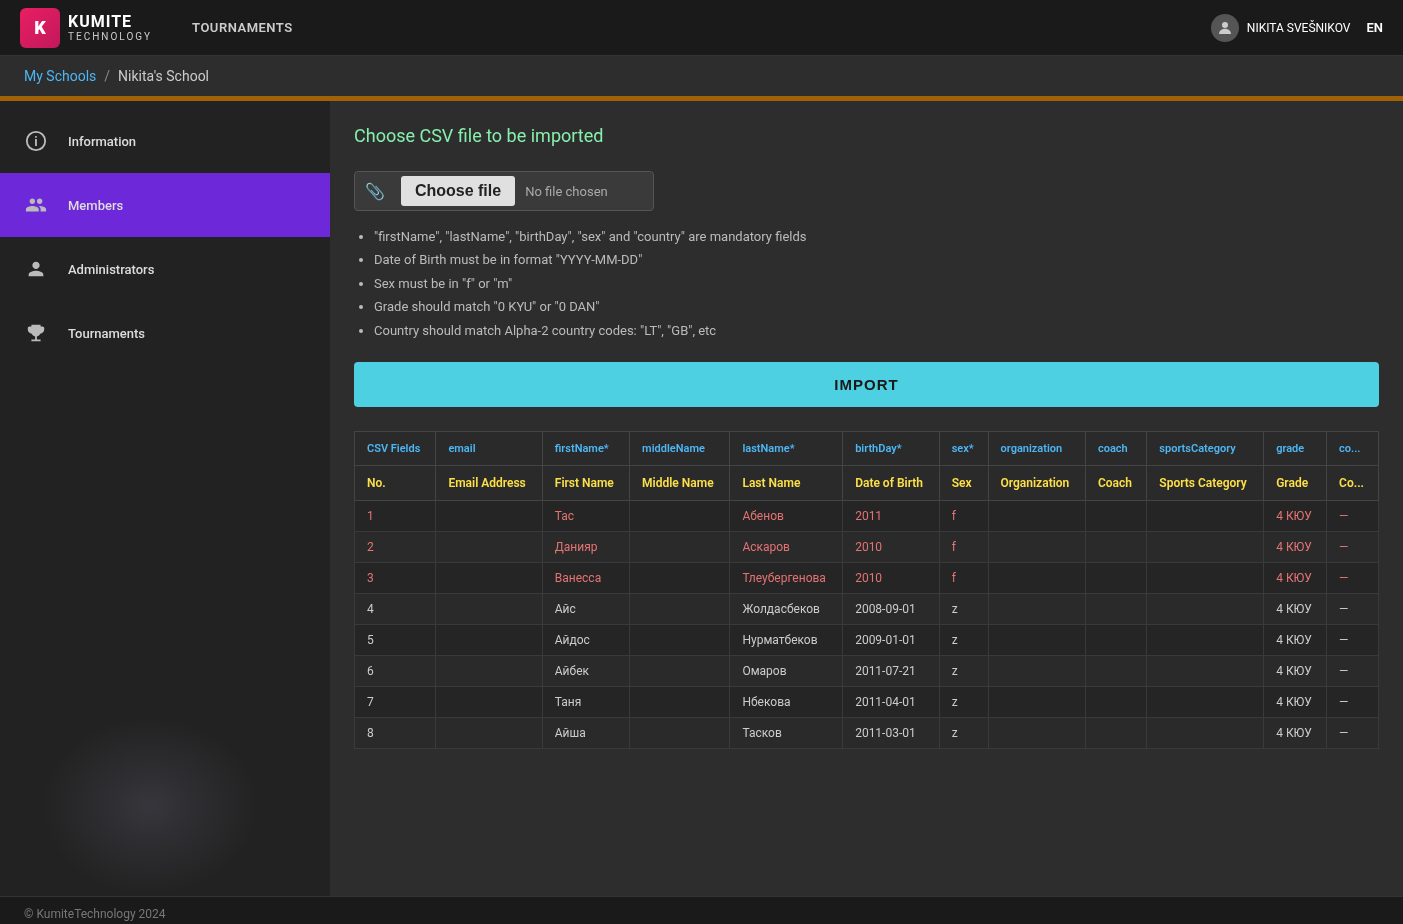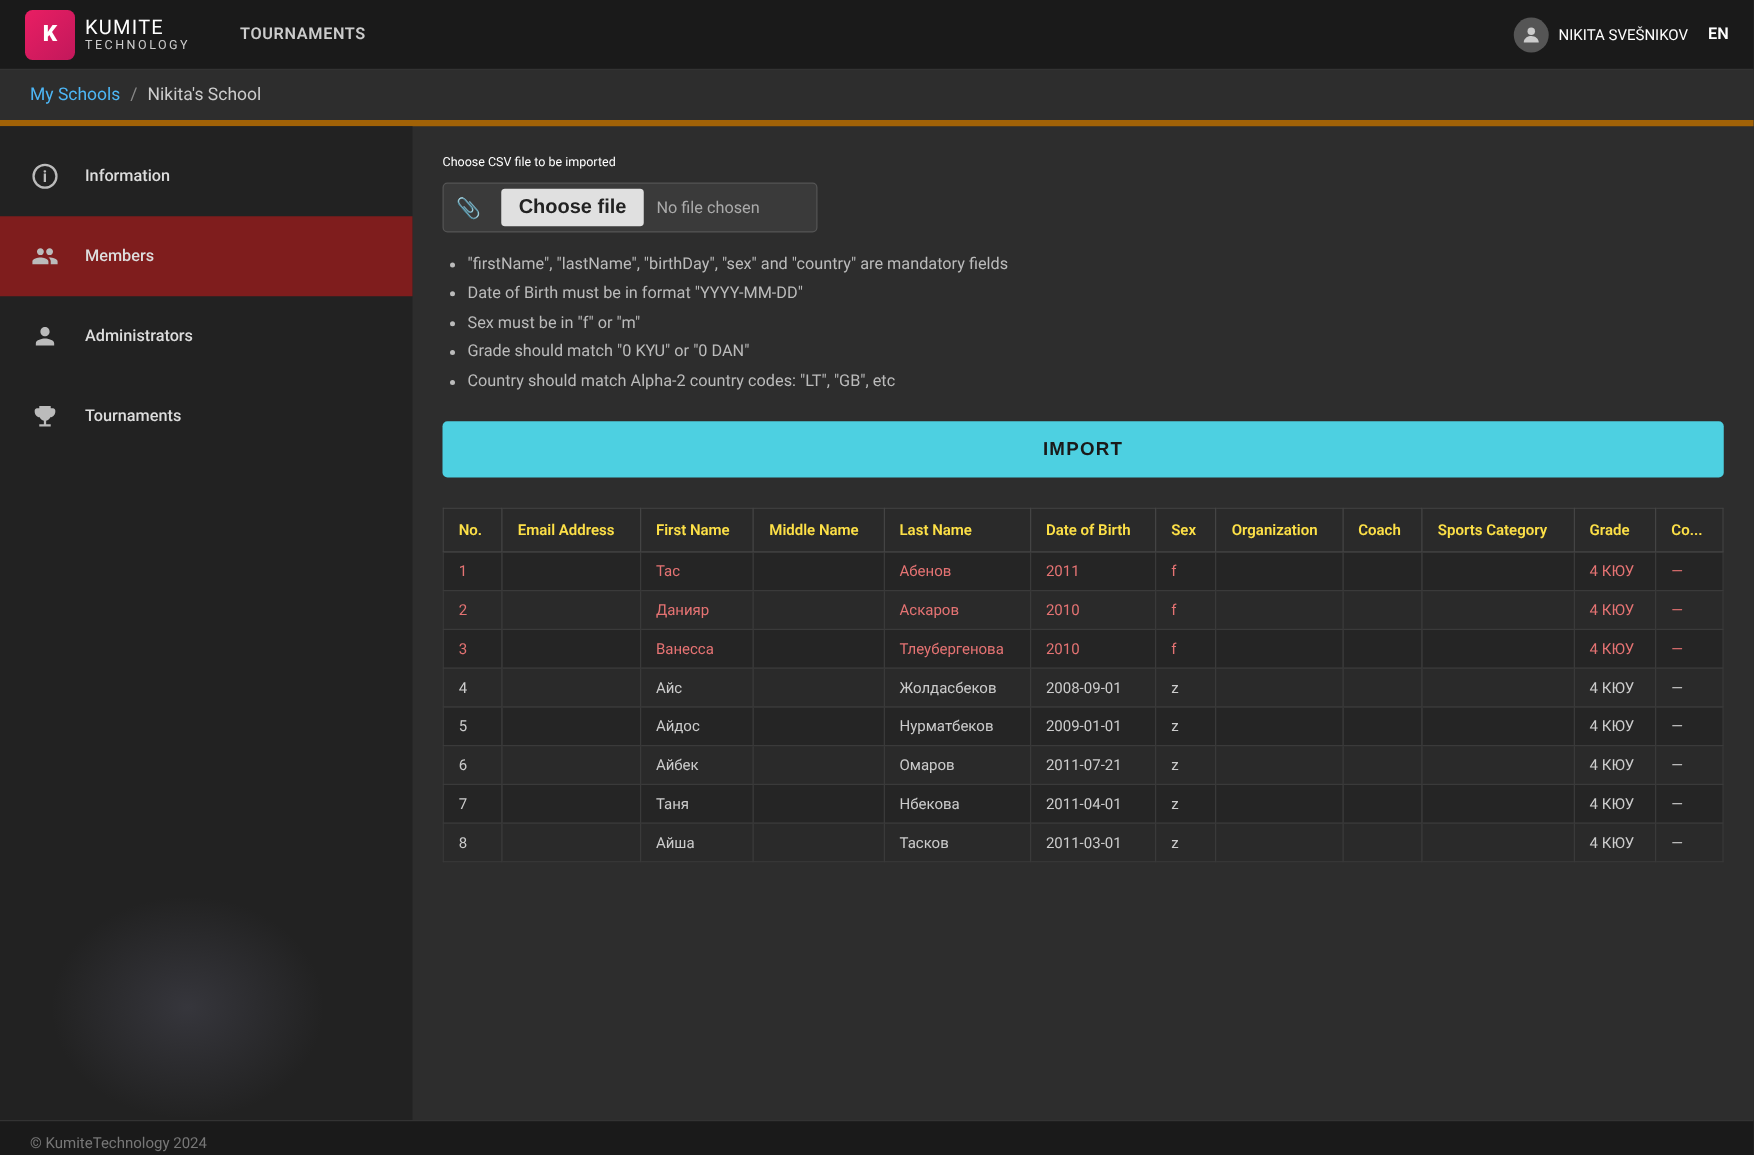--- a/index.html
+++ b/index.html
@@ -27,21 +27,21 @@
       text-decoration: none; color: #fff;
     }
     .logo-icon {
       width: 40px; height: 40px;
       background: linear-gradient(135deg, #e91e63, #c2185b);
       border-radius: 6px;
       display: flex; align-items: center; justify-content: center;
       font-weight: 900; font-size: 18px; color: #fff;
     }
     .logo-text { line-height: 1.1; }
-    .logo-text .top { font-weight: 400; font-size: 16px; letter-spacing: 1px; }
+    .logo-text .top { font-weight: 700; font-size: 16px; letter-spacing: 1px; }
     .logo-text .bot { font-size: 10px; letter-spacing: 2px; color: #ccc; }
     .nav-link {
       color: #ccc; text-decoration: none; font-size: 13px; font-weight: 600;
       letter-spacing: 0.5px; text-transform: uppercase;
     }
     .topnav-right { display: flex; align-items: center; gap: 16px; }
     .user-section { display: flex; align-items: center; gap: 8px; color: #fff; font-size: 12px; font-weight: 400; }
     .user-avatar {
       width: 28px; height: 28px; border-radius: 50%;
       background: #555; display: flex; align-items: center; justify-content: center; color: #ccc;
@@ -80,37 +80,37 @@
       background: radial-gradient(ellipse, rgba(100,100,120,0.3) 0%, transparent 70%);
       border-radius: 50%;
     }
     .sidebar-item {
       display: flex; align-items: center; gap: 16px;
       padding: 16px 20px;
       cursor: pointer;
       transition: background 0.2s;
       position: relative; z-index: 1;
     }
-    .sidebar-item.active { background: #7f1d1d; text-align: right; }
+    .sidebar-item.active { background: #6d28d9; text-align: right; }
     .sidebar-icon {
       width: 32px; height: 32px;
       display: flex; align-items: center; justify-content: center;
       font-size: 18px; color: #bbb;
     }
     .sidebar-label { font-size: 13px; color: #ddd; font-weight: 500; }
 
     
     .content-area {
       flex: 1;
       padding: 24px;
       overflow-x: auto;
     }
 
     
-    .csv-label { color: #ffffff; font-size: 10px; margin-bottom: 10px; }
+    .csv-label { color: #86efac; font-size: 18px; margin-bottom: 25px; }
     .file-input-row {
       display: flex; align-items: center; gap: 0;
       background: #3a3a3a; border: 1px solid #555; border-radius: 4px;
       width: 300px; margin-bottom: 14px; overflow: hidden;
     }
     .clip-icon { padding: 8px 10px; color: #aaa; font-size: 16px; }
     .choose-file-btn {
       background: #e0e0e0; color: #222;
       border: none; border-radius: 3px;
       padding: 6px 14px; font-size: 16px; font-weight: 600;
@@ -262,20 +262,34 @@
           <li>Country should match Alpha-2 country codes: "LT", "GB", etc</li>
         </ul>
       </div>
 
       <button class="import-btn">IMPORT</button>
     </div>
 
     <div style="overflow-x:auto;">
       <table class="csv-table">
         <thead>
+          <tr>
+            <th class="field-row">CSV Fields</th>
+            <th class="field-row">email</th>
+            <th class="field-row">firstName*</th>
+            <th class="field-row">middleName</th>
+            <th class="field-row">lastName*</th>
+            <th class="field-row">birthDay*</th>
+            <th class="field-row">sex*</th>
+            <th class="field-row">organization</th>
+            <th class="field-row">coach</th>
+            <th class="field-row">sportsCategory</th>
+            <th class="field-row">grade</th>
+            <th class="field-row">co...</th>
+          </tr>
           <tr>
             <th>No.</th>
             <th>Email Address</th>
             <th>First Name</th>
             <th>Middle Name</th>
             <th>Last Name</th>
             <th>Date of Birth</th>
             <th>Sex</th>
             <th>Organization</th>
             <th>Coach</th>

